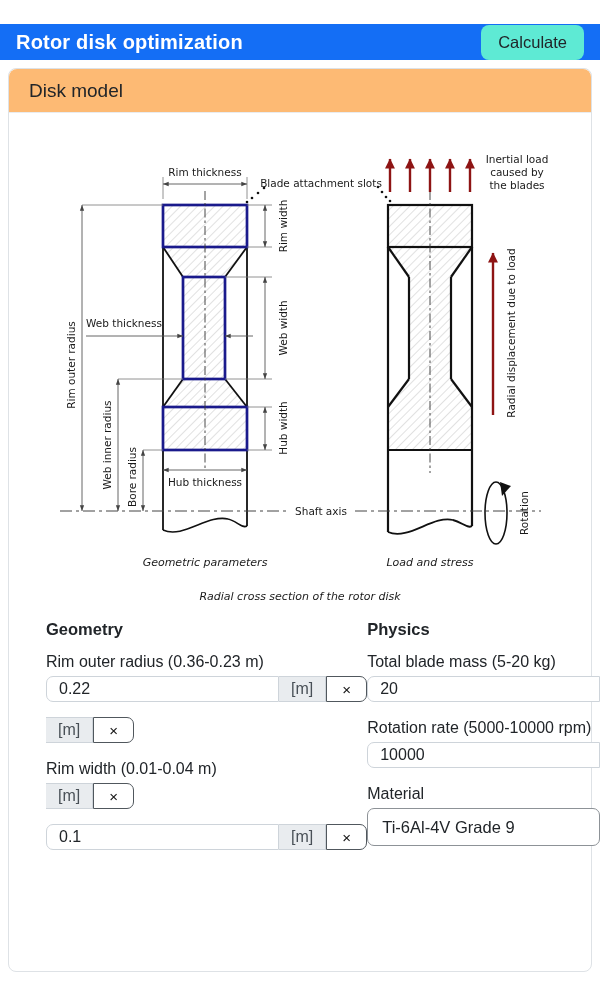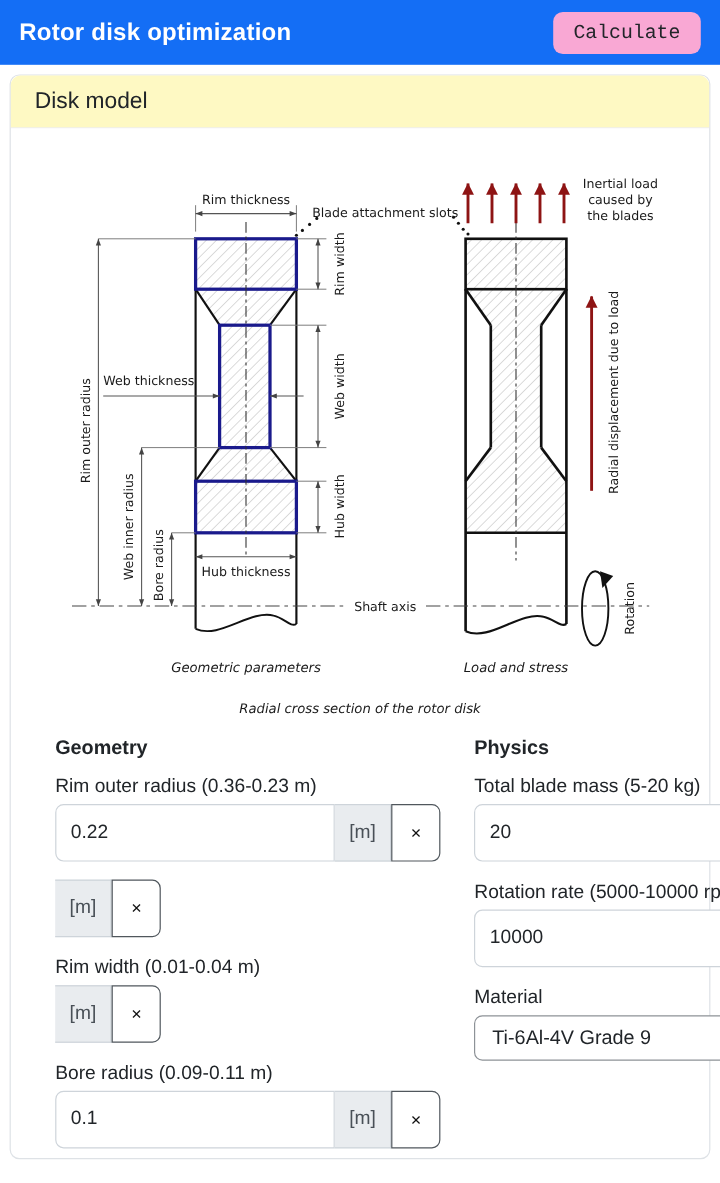--- a/index.html
+++ b/index.html
@@ -1,43 +1,43 @@
 <!DOCTYPE html>
 <html><head>
 <meta charset="utf-8">
 <style>
   * { box-sizing: border-box; margin: 0; padding: 0; }
   html,body { width: 600px; background: #fff; font-family: "Liberation Sans", sans-serif; }
   body { height: 986px; overflow: hidden; }
 
   
-  .navbar { height: 54px; background: #146ef5; display: flex; align-items: center;
-            justify-content: space-between; padding: 13px 16px; }
+  .navbar { height: 36px; background: #146ef5; display: flex; align-items: center;
+            justify-content: space-between; padding: 13px 16px; margin-top: 24px; }
   .navbar-title { color: #fff; font-size: 20px; font-weight: 700; letter-spacing: .2px; }
-  .calc-btn { background: #f9a8d4; color: #212529; border: none; border-radius: 8px;
-              padding: 8px 17px; font-size: 16.5px; font-family: Liberation Mono, monospace; cursor: pointer; text-align: center; }
+  .calc-btn { background: #5eead4; color: #212529; border: none; border-radius: 8px;
+              padding: 8px 17px; font-size: 16.5px; font-family: Liberation Sans, sans-serif; cursor: pointer; text-align: center; }
 
   
   .card { margin: 8px; border: 1px solid #dee2e6; border-radius: 8px; background: #fff; height: 904px; }
-  .card-header { background: #fef9c3; border-bottom: 1px solid #e9ecef; border-radius: 8px 8px 0 0;
+  .card-header { background: #fdba74; border-bottom: 1px solid #e9ecef; border-radius: 8px 8px 0 0;
                  padding: 10px 20px; font-size: 19px; font-weight: 500; color: #212529; line-height: 23px; }
   .card-body { padding: 0 0 24px 0; }
 
   
   .fig-svg { display: block; margin: 24px auto 0 auto; }
   .fig-txt { font-family: "DejaVu Sans", sans-serif; font-size: 10.5px; fill: #1a1a1a; }
   .fig-txt-it { font-family: "DejaVu Sans", sans-serif; font-size: 11px; font-style: italic; fill: #1a1a1a; }
 
   
-  .form-grid { display: grid; grid-template-columns: 1fr 1fr; column-gap: 28px;
+  .form-grid { display: grid; grid-template-columns: 1fr 1fr; 
                padding: 0 38px 0 37px; margin-top: 13px; }
   .col-heading { font-size: 16.5px; font-weight: 700; color: #212529; line-height: 19px; margin-bottom: 12px; }
   .field { margin-bottom: 15px; }
   .field-label { display: block; font-size: 16px; color: #212529; line-height: 21px; margin-bottom: 4px; }
-  .igroup { display: flex; height: 48px; }
+  .igroup { display: flex; height: 26px; }
   .iinput { flex: 1 1 auto; min-width: 0; border: 1px solid #ced4da; border-right: 1px solid #ced4da;
             border-radius: 7px 0 0 7px; padding: 0 12px; font-size: 16px; color: #212529;
             font-family: inherit; outline: none; }
   .iaddon { background: #e9ecef; border: 1px solid #ced4da; border-left: none;
             display: flex; align-items: center; padding: 0 12px; font-size: 16px; color: #495057; }
   .iclear { width: 41px; background: #fff; border: 1px solid #50575d; border-radius: 0 7px 7px 0;
             font-size: 15px; color: #111; cursor: pointer; font-family: inherit; }
   .select-box { width: 100%; height: 38px; background: #fff; border: 1px solid #8d9297;
                 border-radius: 7px; display: flex; align-items: center; justify-content: space-between;
                 padding: 0 14px; font-size: 16.5px; color: #212529; font-family: inherit; cursor: pointer; }
@@ -225,21 +225,20 @@
 
         <div class="field">
           <label class="field-label">Rim width (0.01-0.04 m)</label>
           <div class="igroup">
             <span class="iaddon">[m]</span>
             <button class="iclear">×</button>
           </div>
         </div>
 
         <div class="field">
-          <label class="field-label">Bore radius (0.09-0.11 m)</label>
           <div class="igroup">
             <input class="iinput" value="0.1" style="">
             <span class="iaddon">[m]</span>
             <button class="iclear">×</button>
           </div>
         </div>
       </div>
 
       <div>
         <div class="col-heading">Physics</div>

